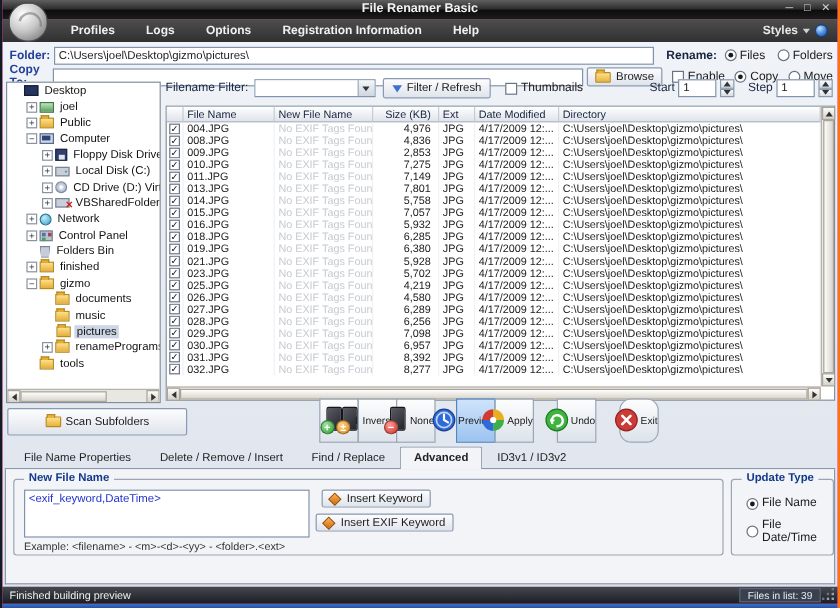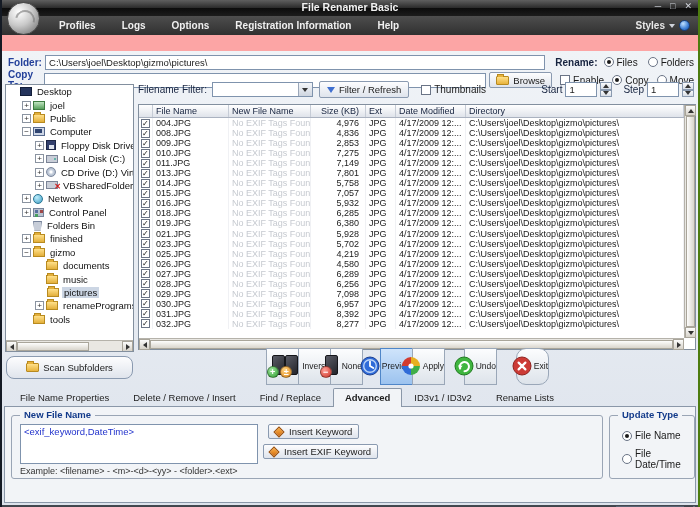--- a/index.html
+++ b/index.html
@@ -1,35 +1,35 @@
 <!DOCTYPE html>
 <html><head>
 <meta charset="utf-8">
 <style>
   html,body{margin:0;padding:0;background:#3a3f46;}
   *{box-sizing:border-box;font-family:"Liberation Sans",sans-serif;}
-  .window{position:relative;width:700px;height:507px;background:#fca5a5;overflow:hidden;
-    border-left:2px solid #141a24;border-right:2px solid #4d7c0f;}
+  .window{position:relative;width:700px;height:507px;background:#ec4899;overflow:hidden;
+    border-left:2px solid #141a24;border-right:2px solid #f97316;}
   
   .titlebar{position:relative;height:16px;background:linear-gradient(180deg,#5f5f5f,#2c2c2c 48%,#0c0c0c 52%,#1c1c1c);color:#fff;}
   .titlebar .title{position:absolute;left:0;right:0;top:1px;text-align:center;font-size:10.5px;font-weight:bold;color:#f2f2f2;}
   .win-controls{position:absolute;right:6px;top:1px;display:flex;gap:9px;font-size:9px;color:#cfd3da;}
   .win-controls span{cursor:default;}
   .logo{position:absolute;left:5px;top:2px;width:33px;height:33px;border-radius:50%;z-index:9;
     background:radial-gradient(circle at 35% 30%,#ffffff,#c9c9c9 45%,#8a8a8a 80%,#5f5f5f);border:1px solid #4a4a4a;}
   .logo::after{content:"";position:absolute;left:7px;top:7px;width:16px;height:16px;border-radius:50%;
     border:2px solid rgba(120,120,120,.6);border-left-color:transparent;border-bottom-color:transparent;transform:rotate(-30deg);}
   
   .menubar{position:relative;height:19px;background:linear-gradient(180deg,#4e4e4e,#303030);display:flex;align-items:center;padding-left:44px;}
   .menu-item{color:#f0f0f0;font-size:10px;font-weight:bold;padding:0 13px;line-height:19px;cursor:default;}
   .styles-box{position:absolute;right:8px;top:0;display:flex;align-items:center;gap:4px;color:#e8e8e8;font-size:10px;font-weight:bold;line-height:19px;}
   .caret{width:0;height:0;border-left:3px solid transparent;border-right:3px solid transparent;border-top:4px solid #cfd3da;}
   .globe{width:11px;height:11px;border-radius:50%;background:radial-gradient(circle at 35% 30%,#bfe0ff,#3d7fd6 60%,#1c4f9e);border:1px solid #16407f;}
   
-  .main{position:relative;height:454px;background:linear-gradient(180deg,#f0f3f7,#dde3ec);margin-top:16px;}
+  .main{position:relative;height:454px;background:linear-gradient(180deg,#f0f3f7,#dde3ec);}
   .flabel{color:#23409a;font-size:10px;font-weight:bold;}
   .row1{position:absolute;left:6px;top:3px;right:4px;height:16px;display:flex;align-items:center;}
   .row2{position:absolute;left:6px;top:21px;right:4px;height:16px;display:flex;align-items:center;}
   .tinput{height:15px;border:1px solid #7f93ad;background:#fff;font-size:9.5px;padding:0 3px;color:#222;}
   .radio{width:10px;height:10px;border-radius:50%;background:#fff;border:1px solid #6a7486;display:inline-block;position:relative;flex:none;}
   .radio.on::after{content:"";position:absolute;left:2px;top:2px;width:4px;height:4px;border-radius:50%;background:#1a1a1a;}
   .cbx{width:10px;height:10px;background:#fff;border:1px solid #6a7486;display:inline-block;flex:none;position:relative;}
   .cbx.on::after{content:"✓";position:absolute;top:-2px;left:0px;font-size:9px;line-height:9px;color:#111;}
   .optlbl{font-size:10px;color:#1a1a1a;margin:0 0 0 3px;}
   .btn{display:inline-flex;align-items:center;justify-content:center;gap:4px;border:1px solid #8a9ab0;border-radius:2px;
@@ -92,21 +92,21 @@
   .c-name{width:76px;flex:none;}
   .c-new{width:82px;flex:none;}
   .c-size{width:55px;flex:none;text-align:right;padding-right:6px;}
   .c-ext{width:30px;flex:none;}
   .c-date{width:70px;flex:none;}
   .c-dir{flex:1;}
   .gray{color:#c6cad0;}
   .trow .cbx{width:9px;height:9px;}
   .trow .cbx.on::after{font-size:8px;top:-1px;}
   
-  .scanbtn{position:absolute;left:4px;top:305px;width:127px;height:23px;border-radius:8px;}
+  .scanbtn{position:absolute;left:4px;top:305px;width:150px;height:23px;}
   
   .actions{position:absolute;left:264px;top:297px;display:flex;align-items:flex-start;}
   .abtn{width:33px;height:37px;border:1px solid #9aa7b8;background:linear-gradient(180deg,#fcfdfe,#dde3ea);
     display:flex;flex-direction:row;align-items:center;justify-content:flex-end;padding-bottom:1px;cursor:default;}
   .abtn+.abtn{margin-left:-1px;}
   .abtn:nth-child(4){margin-left:17px;}
   .abtn:nth-child(6){margin-left:19px;}
   .abtn:nth-child(7){margin-left:19px;border-radius:10px;}
   .abtn.sel{background:linear-gradient(180deg,#cfe4fb,#9cc3ef);border-color:#4f86c8;}
   .albl{font-size:8.5px;color:#1a1a1a;line-height:11px;}
@@ -668,21 +668,20 @@
           <div class="albl">Exit</div>
         </div>
       </div>
 
     <div class="tabbar" id="tabbar">
         <div class="tab">File Name Properties</div>
         <div class="tab">Delete / Remove / Insert</div>
         <div class="tab">Find / Replace</div>
         <div class="tab active">Advanced</div>
         <div class="tab">ID3v1 / ID3v2</div>
-        <div class="tab">Rename Lists</div>
       </div>
 
     <div class="panel">
       <div class="group g-nfn">
         <span class="legend">New File Name</span>
         <textarea class="pattern" style="">&lt;exif_keyword,DateTime&gt;</textarea>
         <span class="btn ikbtn" style="left:256px;top:8px;">
           <span class="pen-ic"></span>
           <span>Insert Keyword</span>
         </span>

